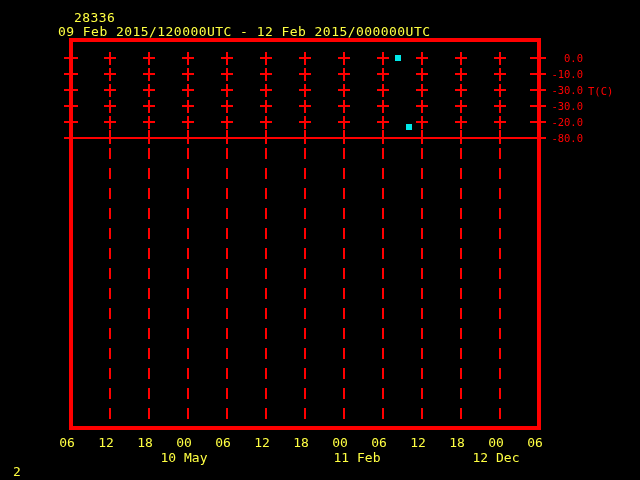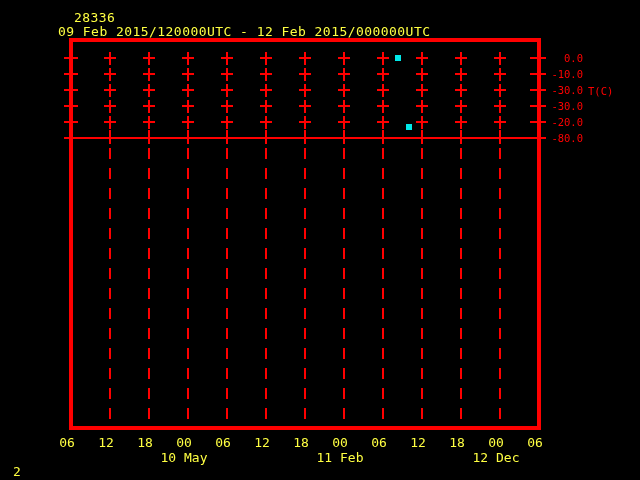--- a/index.html
+++ b/index.html
@@ -207,21 +207,21 @@
       <div class="vdash" style="left: 499px; top: 148px; height: 276px;"></div>
       <div class="xlab" style="left: 67px; top: 436px;">06</div>
       <div class="xlab" style="left: 106px; top: 436px;">12</div>
       <div class="xlab" style="left: 145px; top: 436px;">18</div>
       <div class="xlab" style="left: 184px; top: 436px;">00</div>
       <div class="xlab" style="left: 184px; top: 451px;">10 May</div>
       <div class="xlab" style="left: 223px; top: 436px;">06</div>
       <div class="xlab" style="left: 262px; top: 436px;">12</div>
       <div class="xlab" style="left: 301px; top: 436px;">18</div>
       <div class="xlab" style="left: 340px; top: 436px;">00</div>
-      <div class="xlab" style="left: 340px; top: 451px;">11 Feb</div>
+      <div class="xlab" style="left: 357px; top: 451px;">11 Feb</div>
       <div class="xlab" style="left: 379px; top: 436px;">06</div>
       <div class="xlab" style="left: 418px; top: 436px;">12</div>
       <div class="xlab" style="left: 457px; top: 436px;">18</div>
       <div class="xlab" style="left: 496px; top: 436px;">00</div>
       <div class="xlab" style="left: 496px; top: 451px;">12 Dec</div>
       <div class="xlab" style="left: 535px; top: 436px;">06</div>
       <div class="pt" style="left: 394.95px; top: 54.84px; background: rgb(0, 232, 232);"></div>
       <div class="pt" style="left: 406px; top: 123.8px; background: rgb(0, 232, 232);"></div>
     </div>
 

